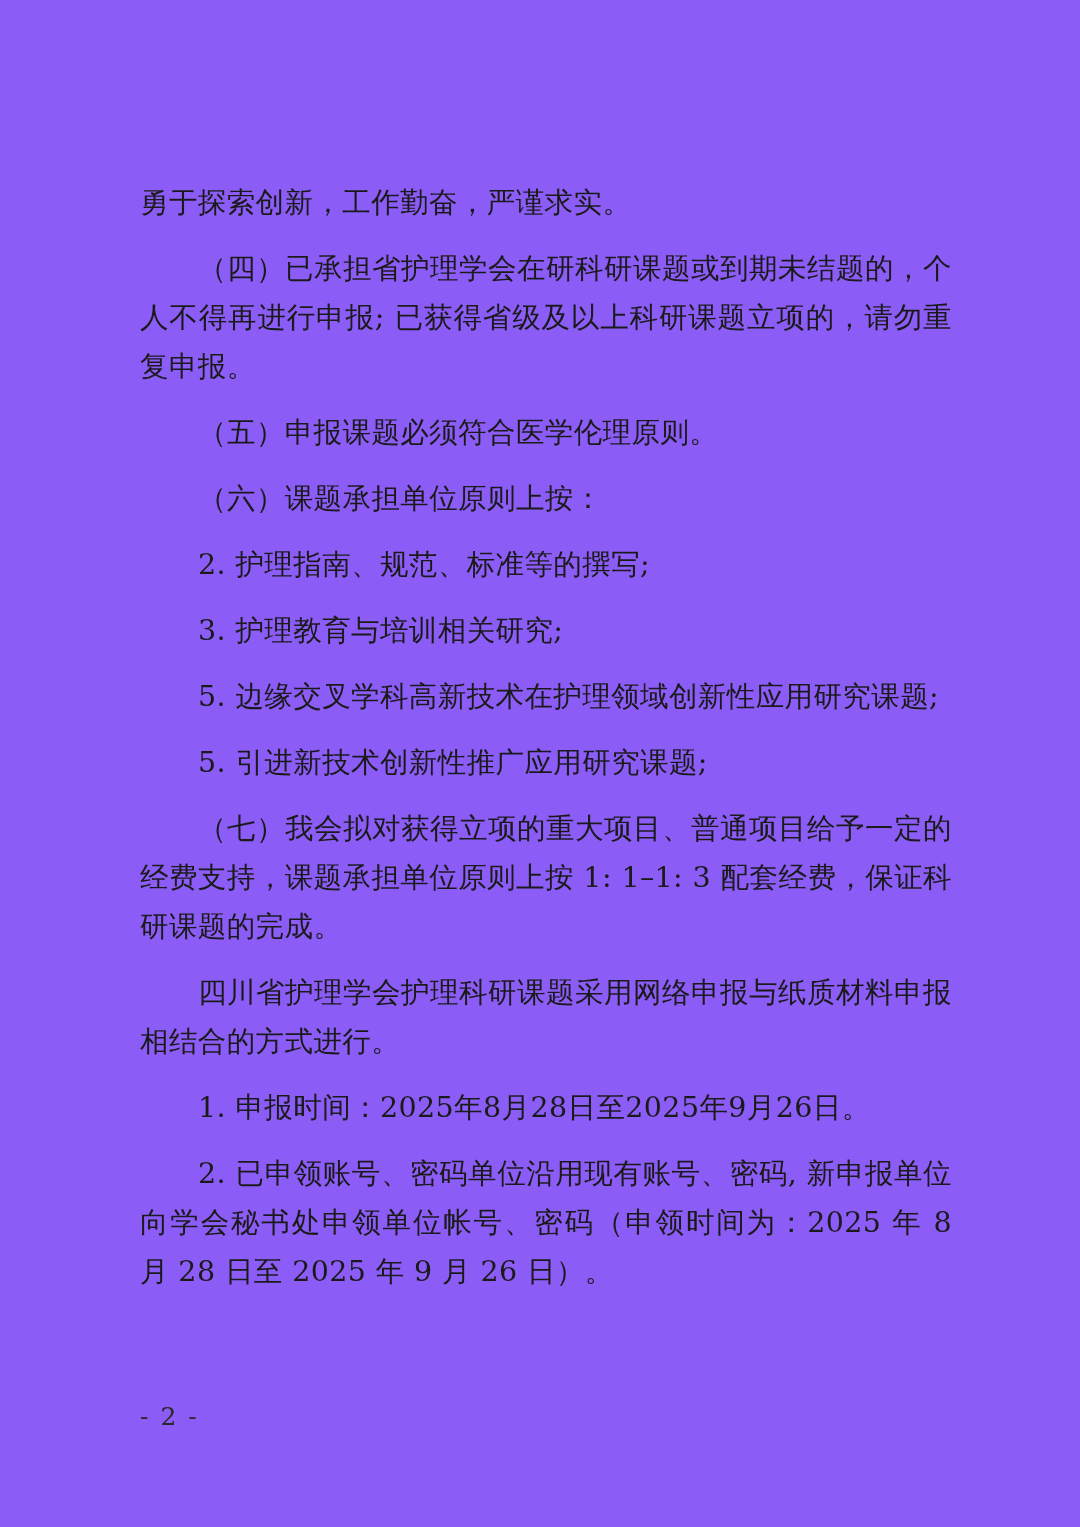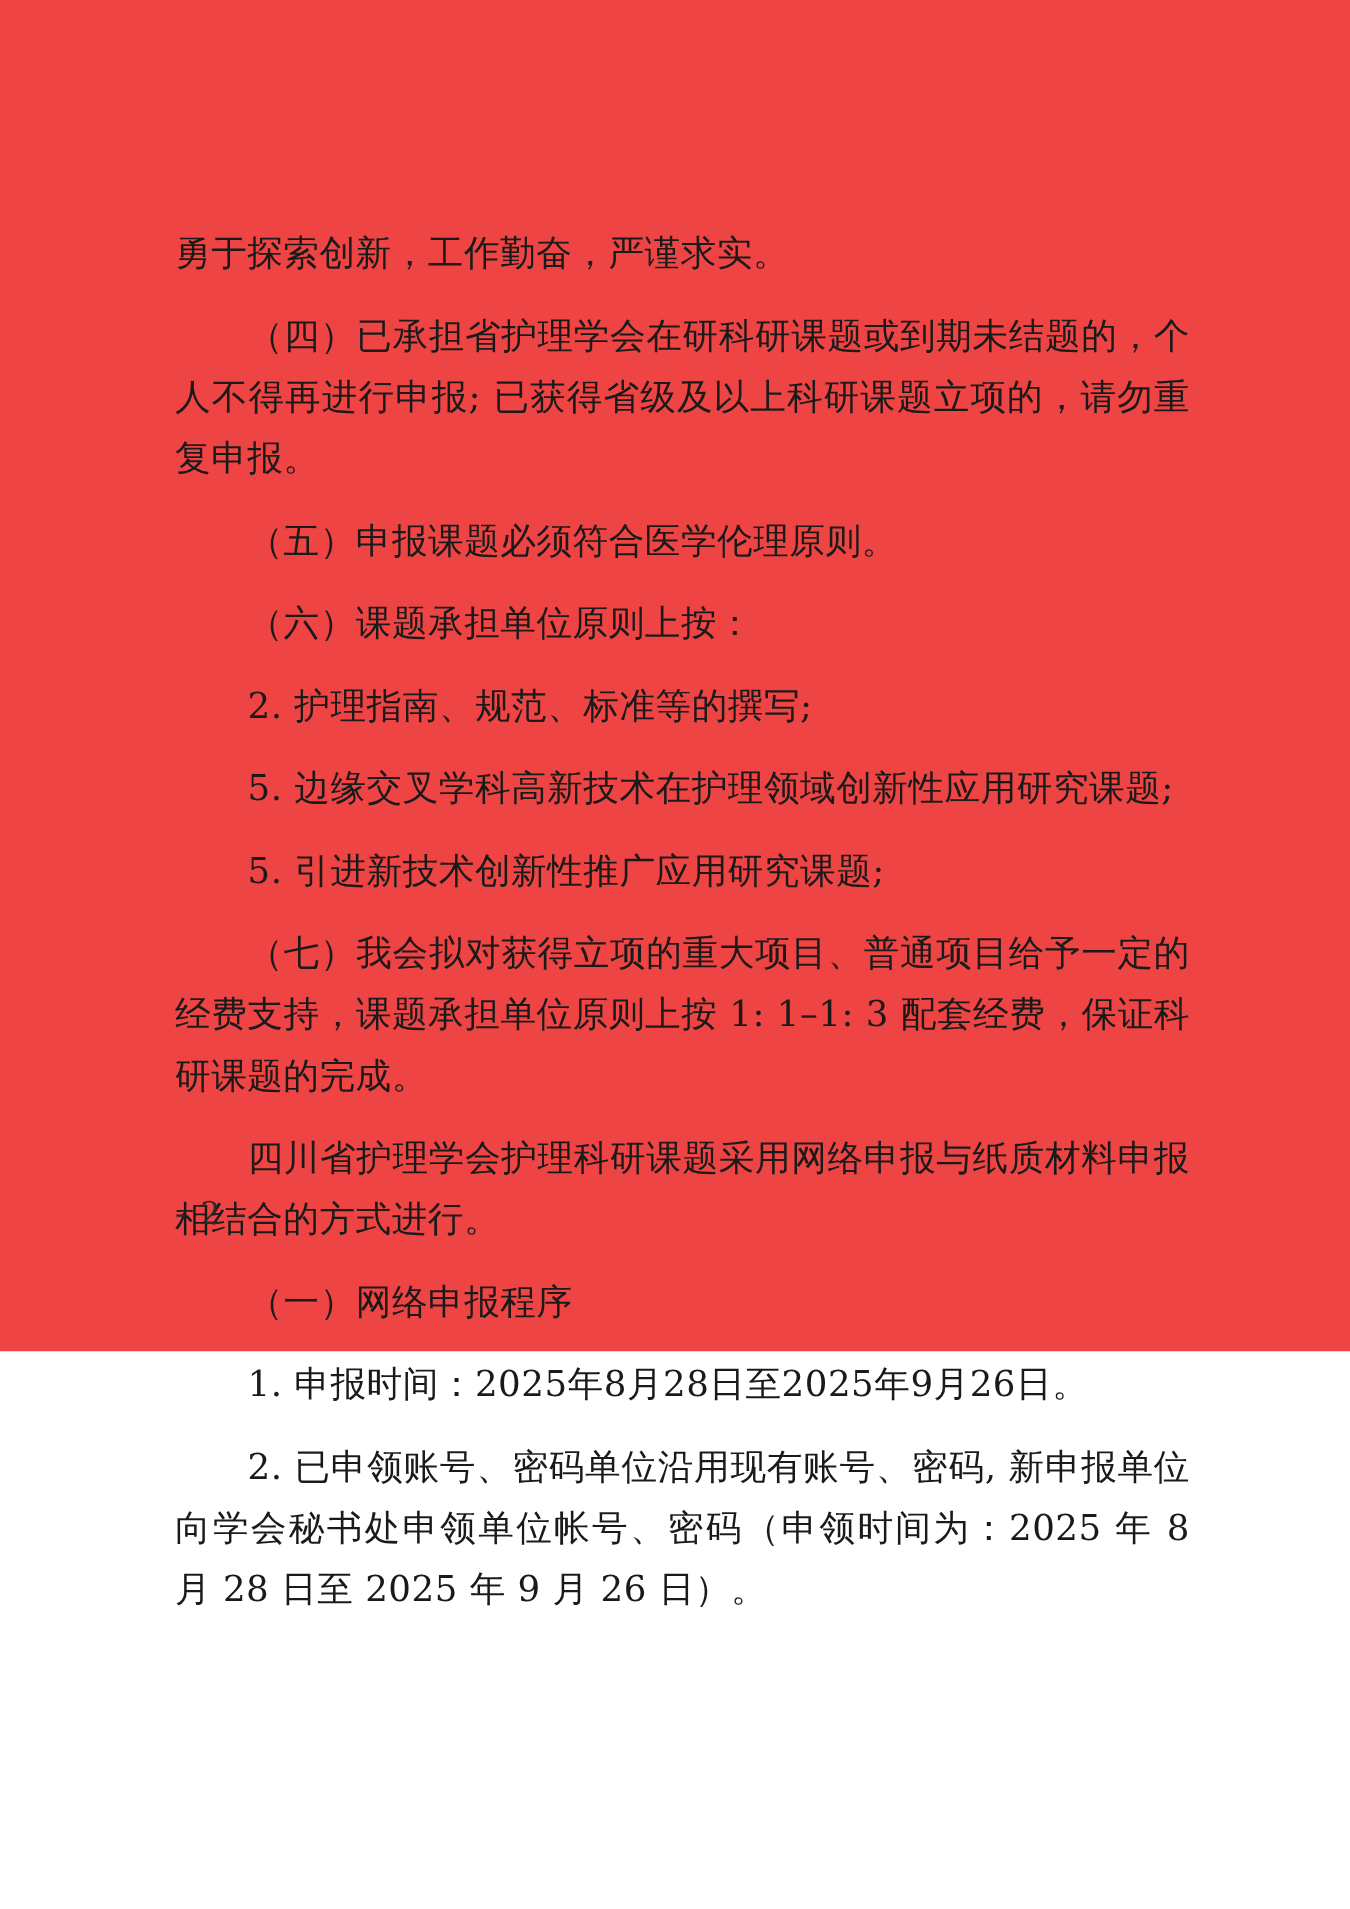--- a/index.html
+++ b/index.html
@@ -13,24 +13,24 @@
     font-family: "DejaVu Serif", "Liberation Serif", serif;
     color: #1b1b1b;
     position: relative;
     overflow: hidden;
   }
   .page {
     position: absolute;
     top: 0;
     left: 0;
     width: 1080px;
-    height: 1081px;
+    height: 1527px;
     box-sizing: border-box;
     padding: 178px 128px 18px 140px;
-    background: #ef4444;
+    background: #8b5cf6;
   }
   .doc-body {
     font-size: 28.5px;
     line-height: 49px;
     letter-spacing: 0.4px;
     text-align: justify;
     color: #1a1a1a;
   }
   .para {
     margin: 0 0 2px 0;
@@ -65,26 +65,26 @@
 <body>
 
 <div class="page">
   <div class="doc-body">
 
     <p class="para">勇于探索创新，工作勤奋，严谨求实。</p>
     <p class="para indent">（四）已承担省护理学会在研科研课题或到期未结题的，个人不得再进行申报; 已获得省级及以上科研课题立项的，请勿重复申报。</p>
     <p class="para indent">（五）申报课题必须符合医学伦理原则。</p>
     <p class="para indent">（六）课题承担单位原则上按：</p>
     <p class="para indent">2. 护理指南、规范、标准等的撰写;</p>
+    <p class="para indent">3. 护理教育与培训相关研究;</p>
     <p class="para indent">5. 边缘交叉学科高新技术在护理领域创新性应用研究课题;</p>
     <p class="para indent">5. 引进新技术创新性推广应用研究课题;</p>
     <p class="para indent">（七）我会拟对获得立项的重大项目、普通项目给予一定的经费支持，课题承担单位原则上按 1: 1–1: 3 配套经费，保证科研课题的完成。</p>
 
 
     <p class="para indent">四川省护理学会护理科研课题采用网络申报与纸质材料申报相结合的方式进行。</p>
-    <p class="para indent">（一）网络申报程序</p>
     <p class="para indent">1. 申报时间：2025年8月28日至2025年9月26日。</p>
     <p class="para indent">2. 已申领账号、密码单位沿用现有账号、密码, 新申报单位向学会秘书处申领单位帐号、密码（申领时间为：2025 年 8 月 28 日至 2025 年 9 月 26 日）。</p>
 
   </div>
 
   <div class="footer">- 2 -</div>
 </div>
 
 </body></html>

